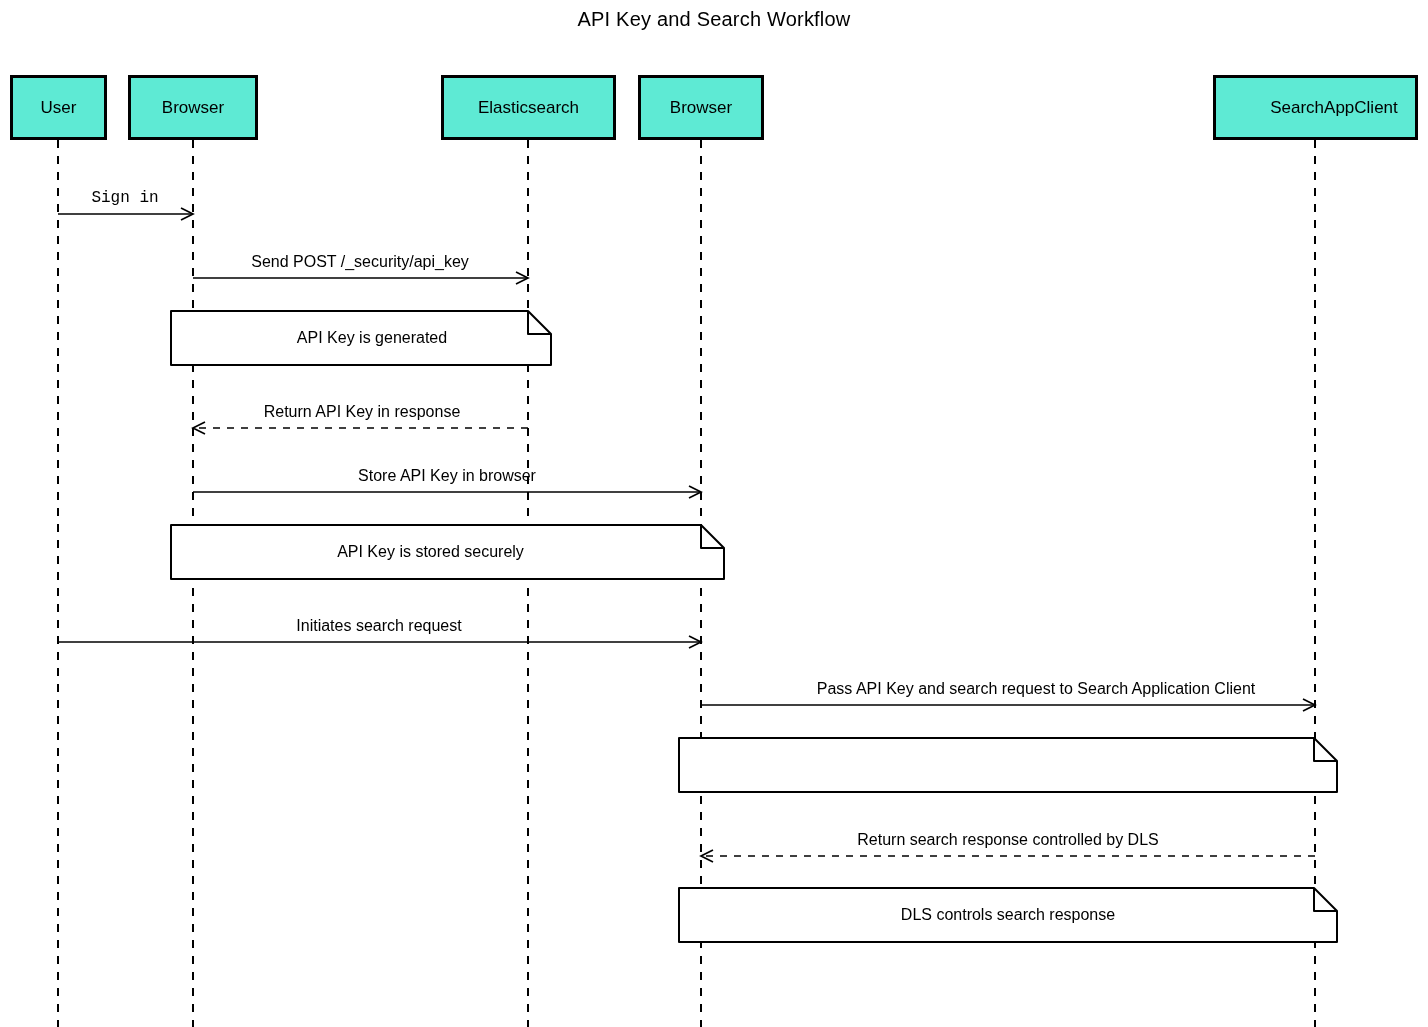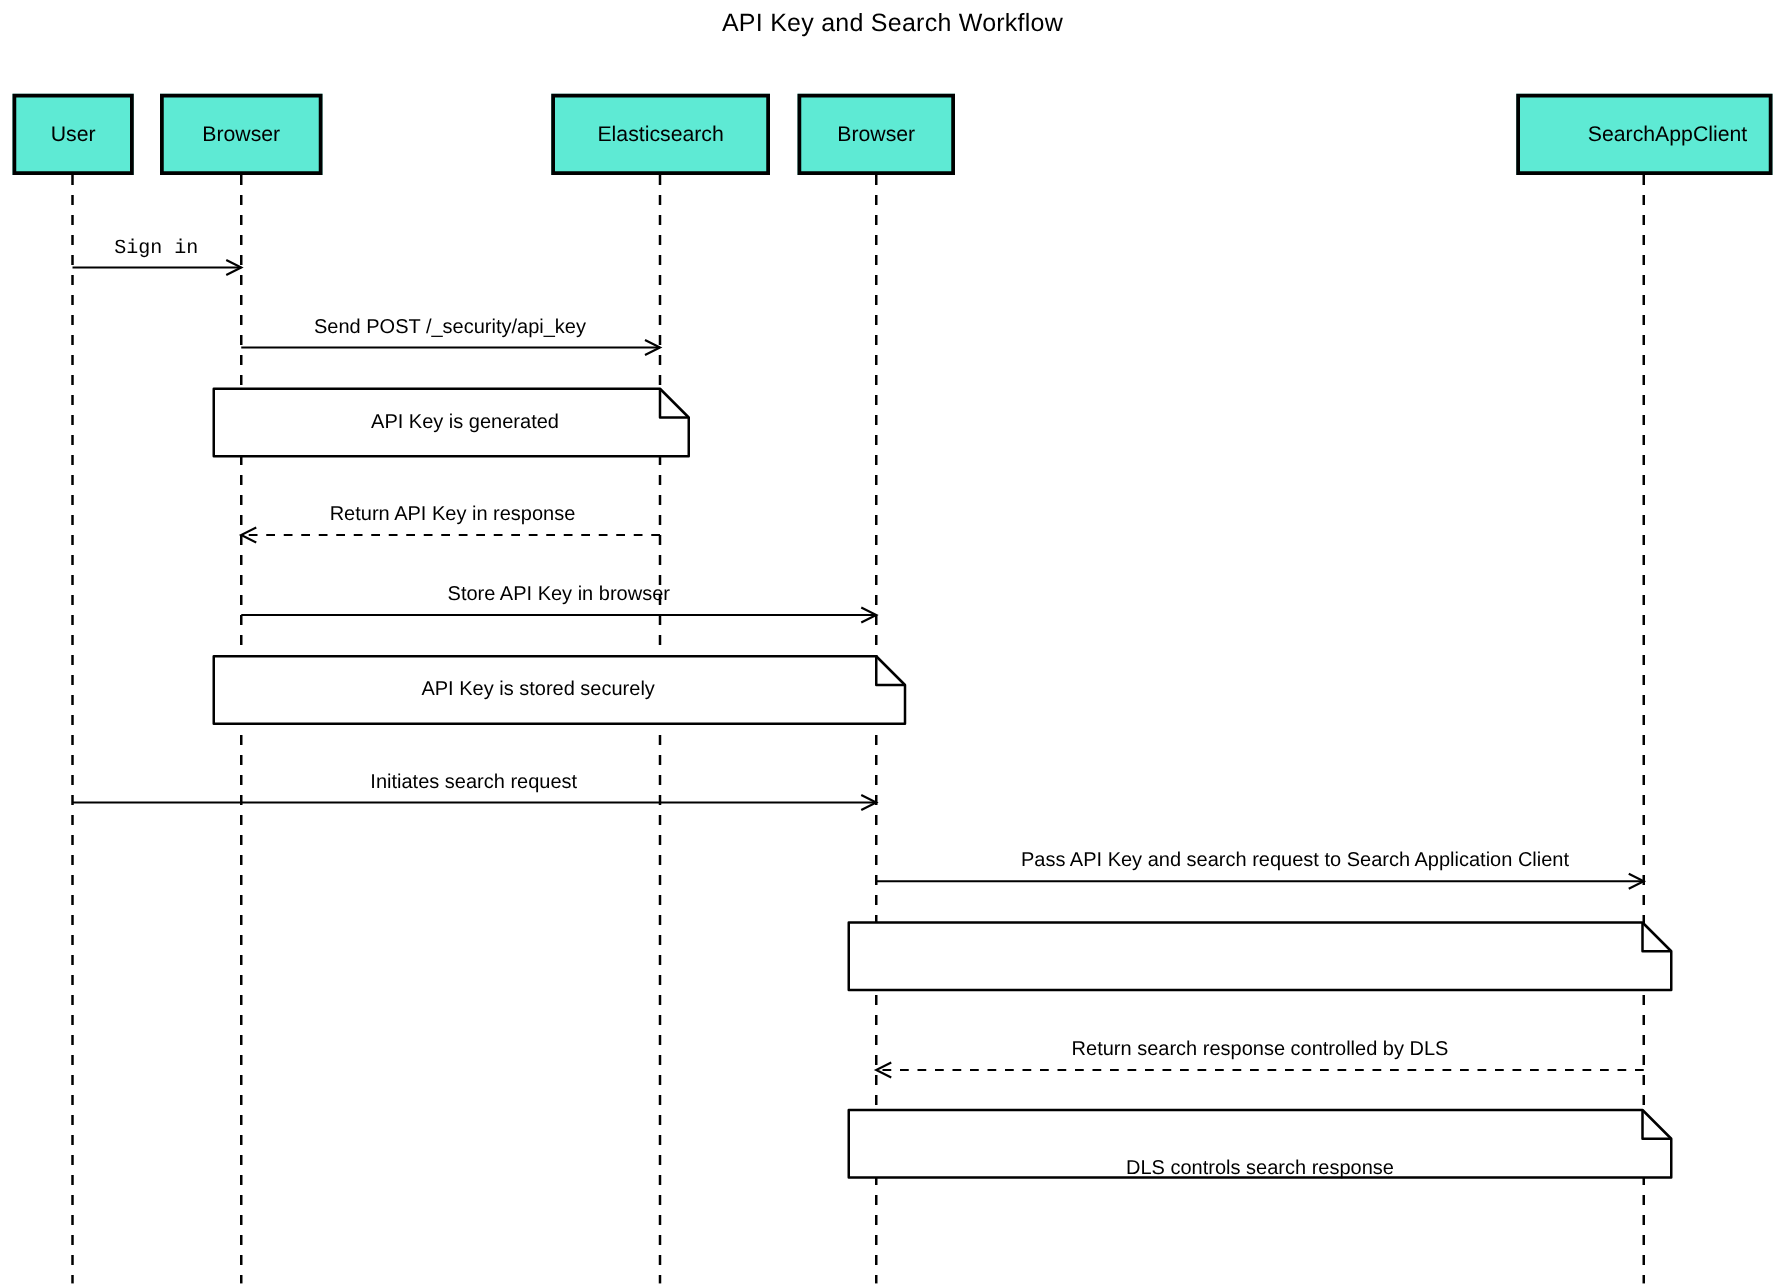--- a/index.html
+++ b/index.html
@@ -119,15 +119,15 @@
   <div class="msg-label" style="left:125px;top:188px;font-family:Liberation Mono, monospace;">Sign in</div>
   <div class="msg-label" style="left:360px;top:252px;">Send POST /_security/api_key</div>
   <div class="msg-label" style="left:362px;top:402px;">Return API Key in response</div>
   <div class="msg-label" style="left:447px;top:466px;">Store API Key in browser</div>
   <div class="msg-label" style="left:379px;top:616px;">Initiates search request</div>
   <div class="msg-label" style="left:1008px;top:679px;margin-left:28px;">Pass API Key and search request to Search Application Client</div>
   <div class="msg-label" style="left:1008px;top:830px;">Return search response controlled by DLS</div>
 
   <div class="note-label" style="left:182px;top:311px;width:380px;height:54px;">API Key is generated</div>
   <div class="note-label" style="left:154px;top:525px;width:553px;height:54px;">API Key is stored securely</div>
-  <div class="note-label" style="left:679px;top:888px;width:658px;height:54px;margin-top:20px;">DLS controls search response</div>
+  <div class="note-label" style="left:679px;top:888px;width:658px;height:54px;">DLS controls search response</div>
 
 </div>
 
 </body></html>

